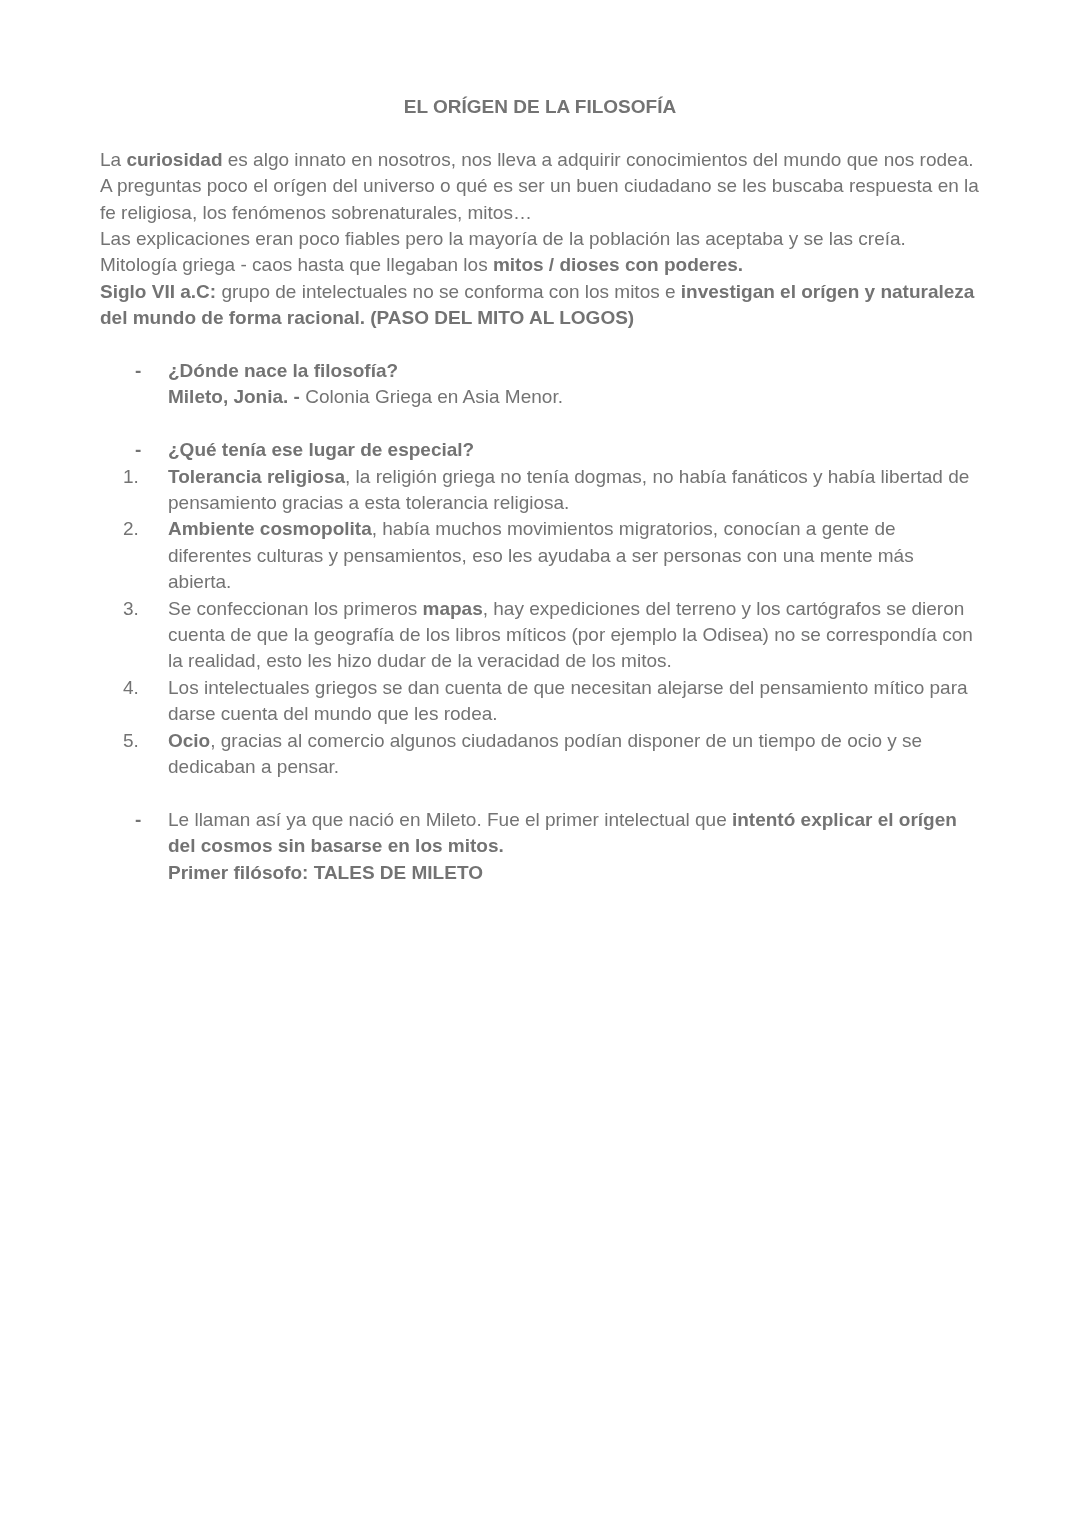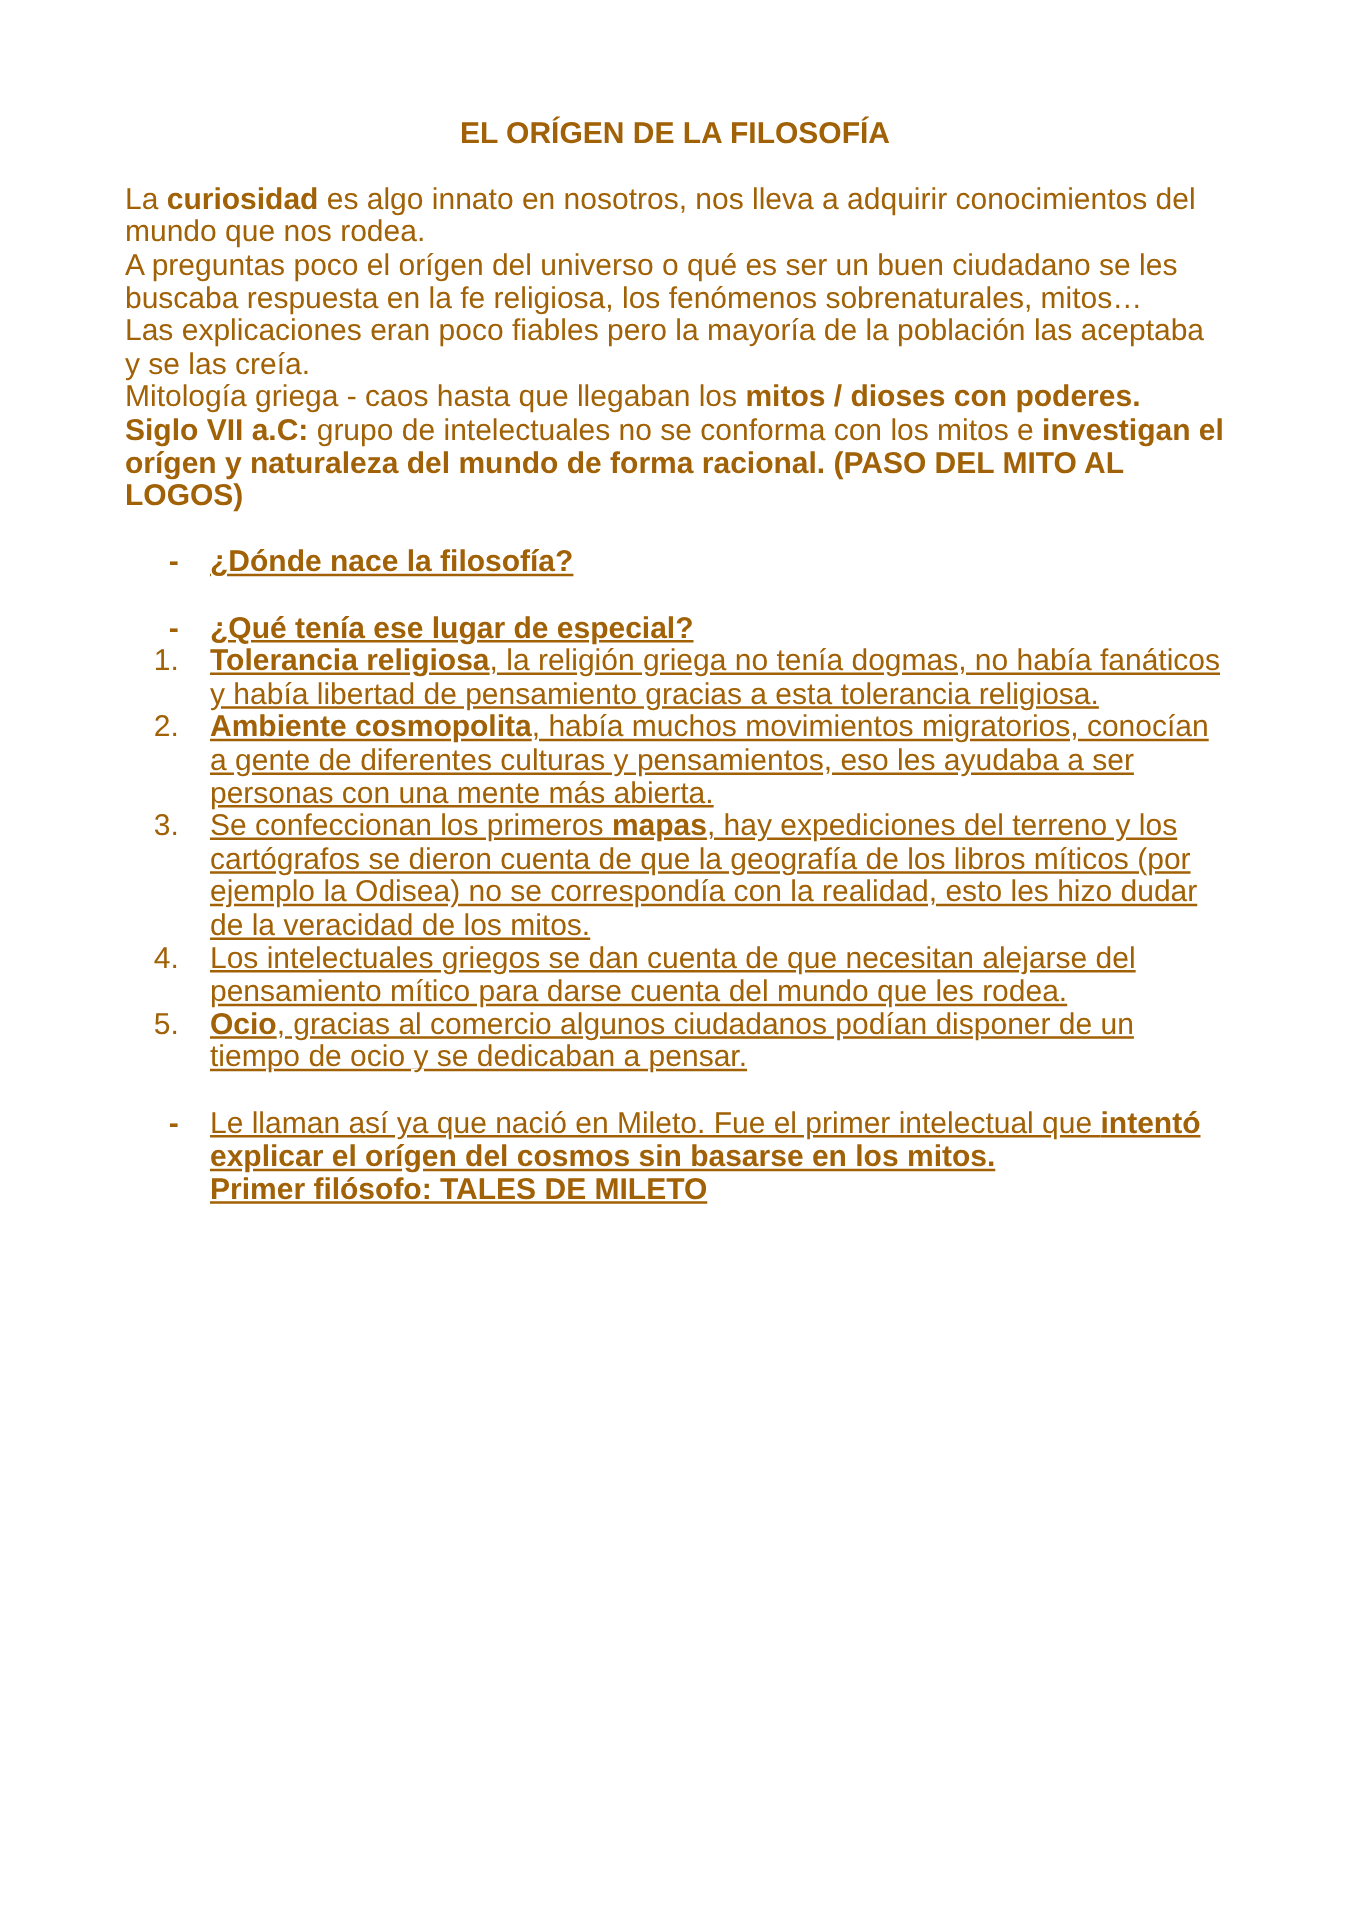--- a/index.html
+++ b/index.html
@@ -11,40 +11,40 @@
   .page {
     position: relative;
     width: 1080px; height: 1525px;
     background: #ffffff;
     overflow: hidden;
   }
   .doc {
     position: absolute;
     left: 100px; top: 94px;
     width: 880px;
-    font-size: 24px;
+    font-size: 19px;
     line-height: 26.4px;
-    color: #a16207;
+    color: #737373;
     letter-spacing: 0;
   }
   .title {
     text-align: center;
     font-weight: bold;
   }
   .spacer { height: 26.4px; }
   .para { margin: 0; }
   .pline { margin: 0; }
   .li { display: flex; align-items: flex-start; }
   .li .marker {
     flex: 0 0 68px;
     box-sizing: border-box;
   }
   .li.dash .marker { padding-left: 35px; font-weight: bold; }
   .li.num  .marker { padding-left: 23px; }
-  .li .content { flex: 1 1 auto; min-width: 0; text-decoration: underline; }
+  .li .content { flex: 1 1 auto; min-width: 0; }
   .b { font-weight: bold; margin-top: 40px; }
 </style>
 </head>
 <body>
 
 <div class="page">
   <div class="doc">
     <div class="title">EL ORÍGEN DE LA FILOSOFÍA</div>
     <div class="spacer"></div>
 
@@ -61,20 +61,21 @@
         <div class="pline"><span>Mitología griega - caos hasta que llegaban los </span><span class="b">mitos / dioses con poderes.</span></div>
       </div>
       <div class="para">
         <div class="pline"><span class="b">Siglo VII a.C:</span><span> grupo de intelectuales no se conforma con los mitos e </span><span class="b">investigan el orígen y naturaleza del mundo de forma racional. (PASO DEL MITO AL LOGOS)</span></div>
       </div>
       <div class="spacer"></div>
       <div class="li dash">
         <div class="marker">-</div>
         <div class="content">
           <div class="pline"><span class="b">¿Dónde nace la filosofía?</span></div>
+          <div class="pline"><span class="b">Mileto, Jonia. -</span><span> Colonia Griega en Asia Menor.</span></div>
         </div>
       </div>
       <div class="spacer"></div>
       <div class="li dash">
         <div class="marker">-</div>
         <div class="content">
           <div class="pline"><span class="b">¿Qué tenía ese lugar de especial?</span></div>
         </div>
       </div>
       <div class="li num">

